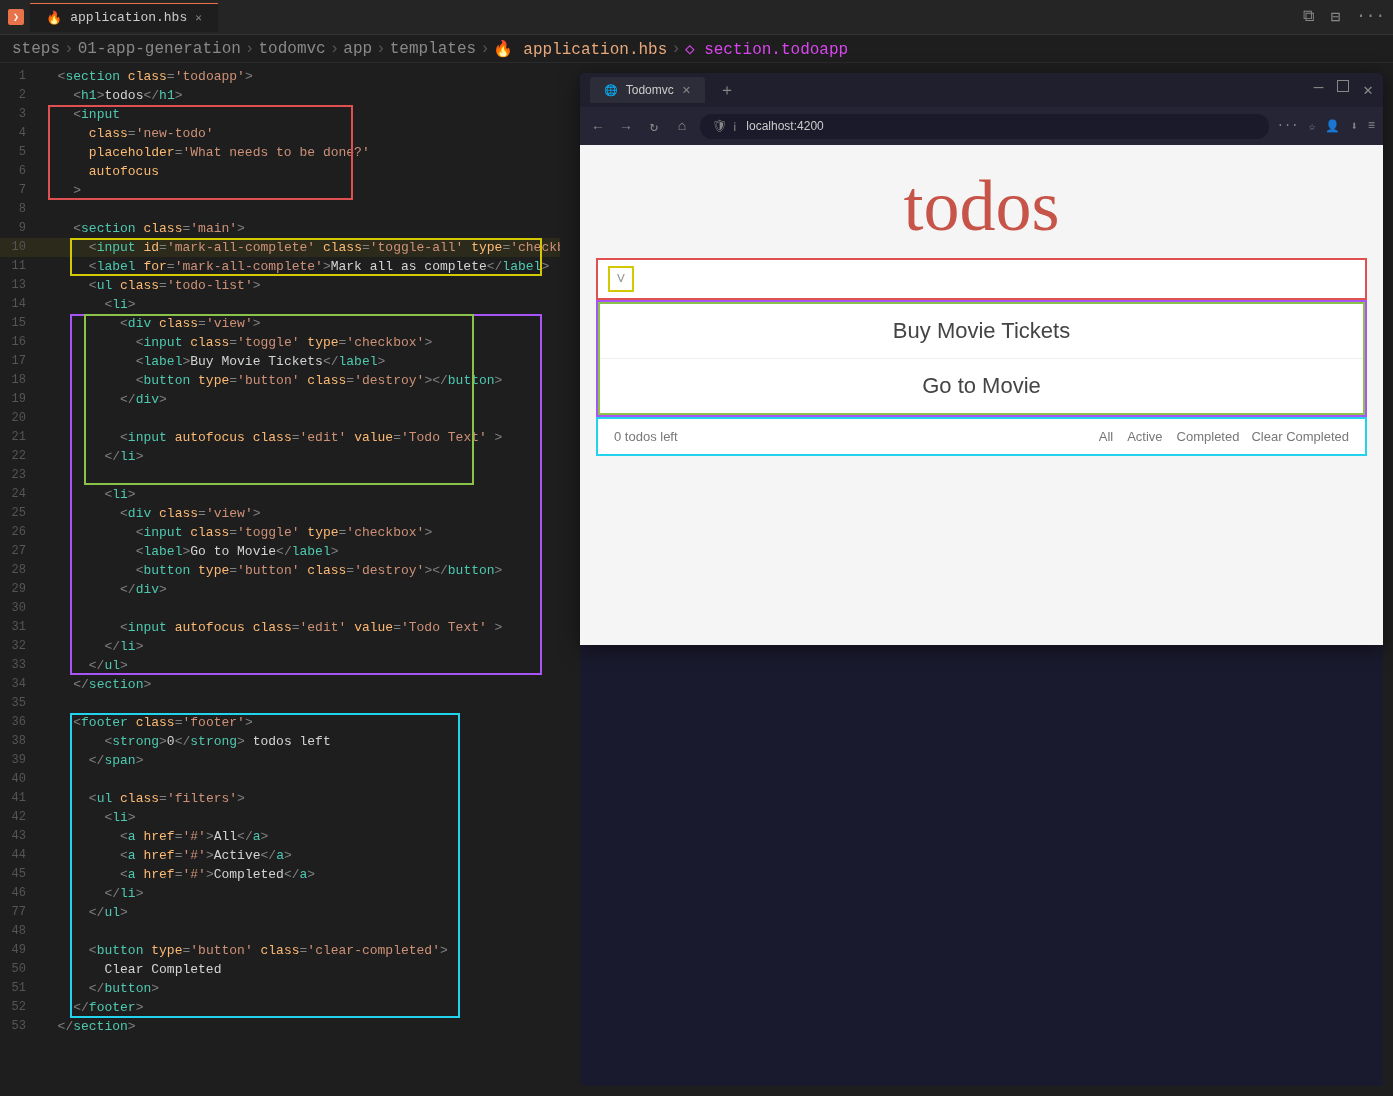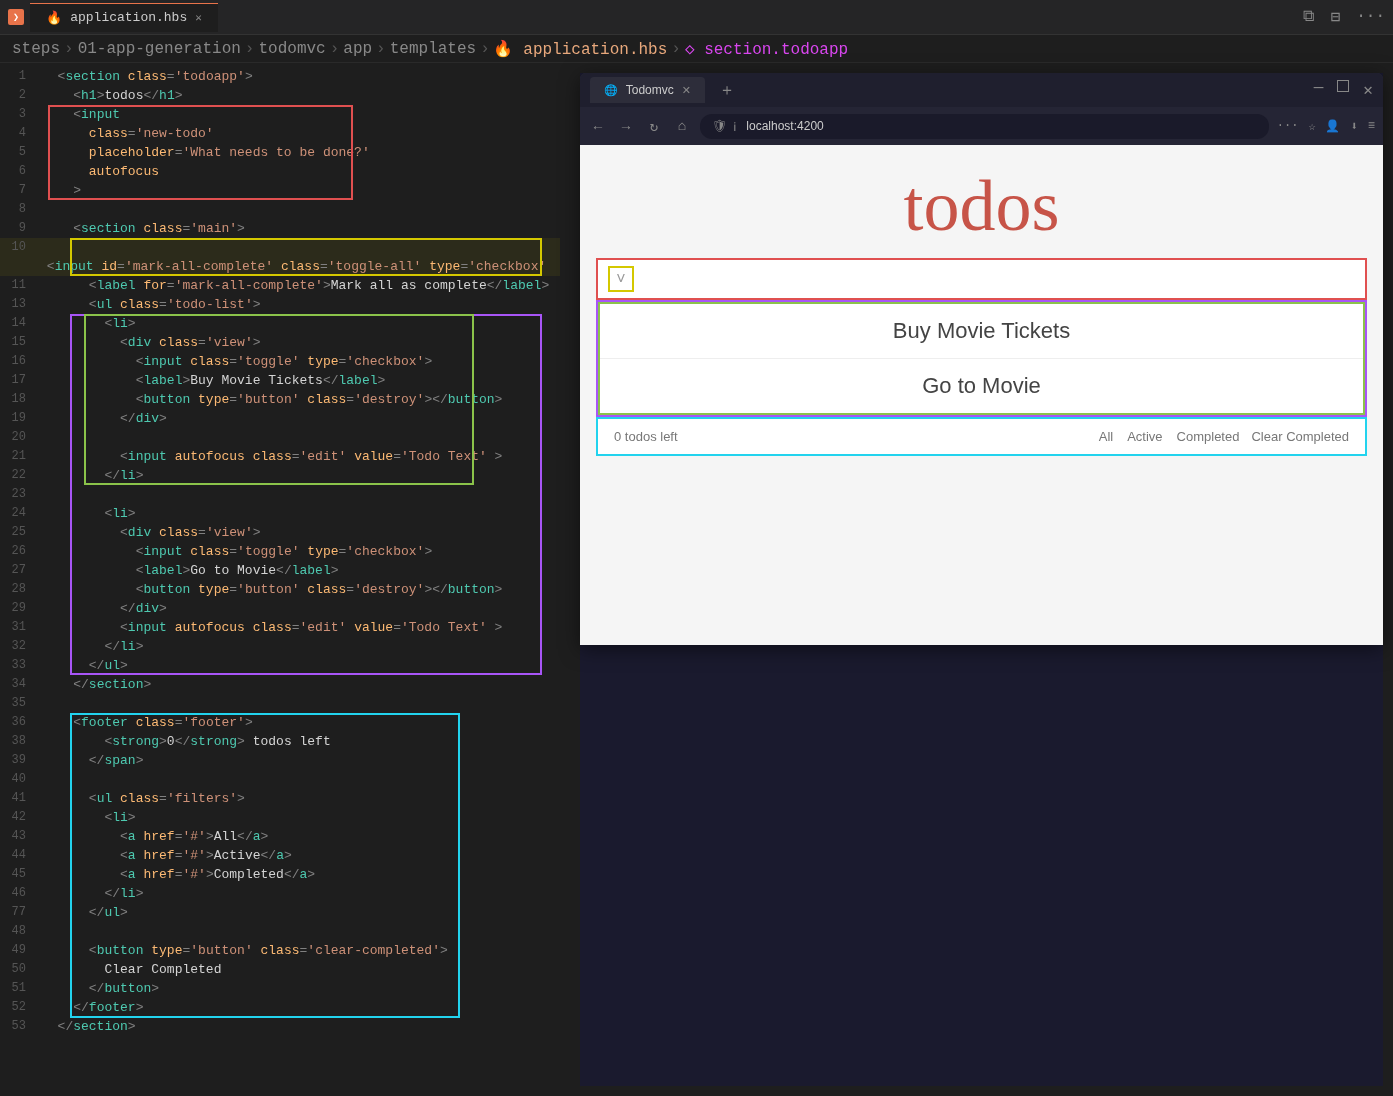--- a/index.html
+++ b/index.html
@@ -255,21 +255,20 @@
       align-items: center;
     }
 
     .todo-item:last-child {
       border-bottom: none;
     }
 
     
     .mark-all-yellow {
       background: rgba(212, 200, 0, 0.08);
-      flex-direction: column;
     }
   </style>
 </head>
 <body>
 
 <div class="title-bar">
   <div class="title-bar-left">
     <div class="app-icon">❯</div>
     <div class="tab">
       <span style="color:#e8734a;">🔥</span>
@@ -422,20 +421,24 @@
           <span class="line-content">            <span class="bracket">&lt;</span><span class="tag">label</span><span class="bracket">&gt;</span><span class="text-c">Go to Movie</span><span class="bracket">&lt;/</span><span class="tag">label</span><span class="bracket">&gt;</span></span>
         </div>
         <div id="code-line-28" class="line">
           <span class="line-num">28</span>
           <span class="line-content">            <span class="bracket">&lt;</span><span class="tag">button</span> <span class="attr">type</span><span class="punct">=</span><span class="val">'button'</span> <span class="attr">class</span><span class="punct">=</span><span class="val">'destroy'</span><span class="bracket">&gt;&lt;/</span><span class="tag">button</span><span class="bracket">&gt;</span></span>
         </div>
         <div id="code-line-29" class="line">
           <span class="line-num">29</span>
           <span class="line-content">          <span class="bracket">&lt;/</span><span class="tag">div</span><span class="bracket">&gt;</span></span>
         </div>
+        <div id="code-line-30" class="line">
+          <span class="line-num">30</span>
+          <span class="line-content"></span>
+        </div>
         <div id="code-line-31" class="line">
           <span class="line-num">31</span>
           <span class="line-content">          <span class="bracket">&lt;</span><span class="tag">input</span> <span class="attr">autofocus</span> <span class="attr">class</span><span class="punct">=</span><span class="val">'edit'</span> <span class="attr">value</span><span class="punct">=</span><span class="val">'Todo Text'</span> <span class="bracket">&gt;</span></span>
         </div>
         <div id="code-line-32" class="line">
           <span class="line-num">32</span>
           <span class="line-content">        <span class="bracket">&lt;/</span><span class="tag">li</span><span class="bracket">&gt;</span></span>
         </div>
         <div id="code-line-33" class="line">
           <span class="line-num">33</span>

